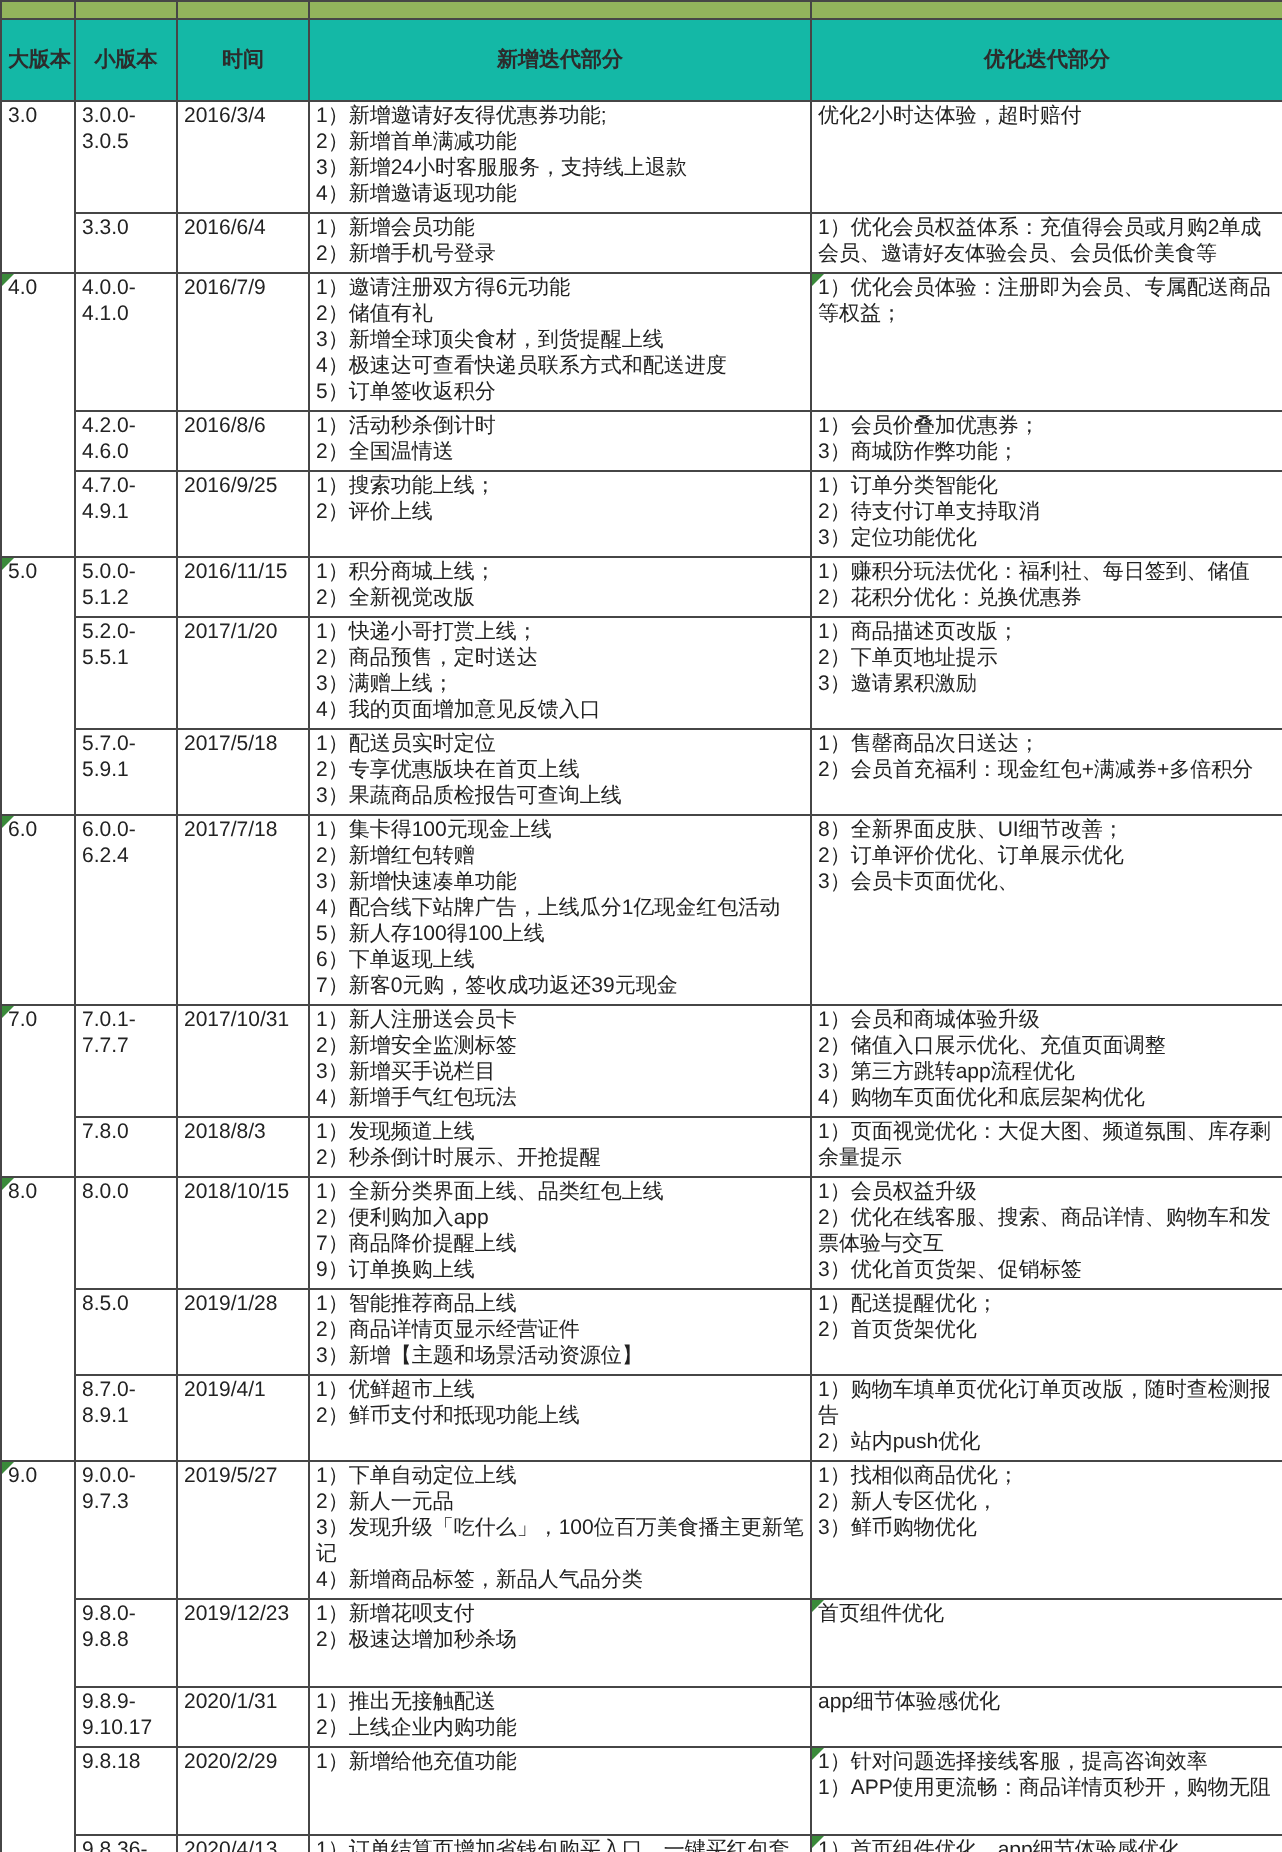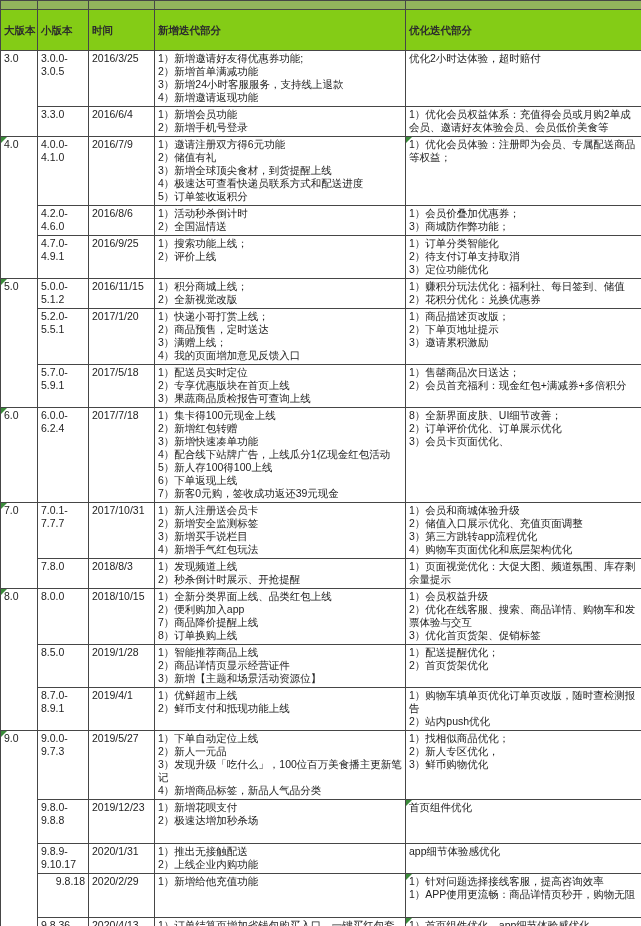--- a/index.html
+++ b/index.html
@@ -24,22 +24,22 @@
     color:#222222;
     word-break:break-all;
     position:relative;
   }
   tr.strip-row td{
     height:8px;
     padding:0;
     background:#92b45c;
   }
   tr.header-row th{
-    background:#84cc16;
-    text-align:left;
+    background:#14b8a6;
+    text-align:center;
     font-weight:bold;
     font-size:10.5px;
     height:38px;
     vertical-align:middle;
     color:#2c2c2c;
     white-space:nowrap;
     padding:1px 3px;
   }
   td.major{
     vertical-align:middle;
@@ -105,21 +105,21 @@
         <th>时间</th>
         <th>新增迭代部分</th>
         <th>优化迭代部分</th>
       </tr>
     </thead>
     <tbody id="table-body">
         <tr>
           <td class="major" rowspan="2">3.0</td>
           <td class="minor">3.0.0-
 3.0.5</td>
-          <td class="date">2016/3/25</td>
+          <td class="date">2016/3/4</td>
           <td class="feat">
             <div>1）新增邀请好友得优惠券功能;</div>
             <div>2）新增首单满减功能</div>
             <div>3）新增24小时客服服务，支持线上退款</div>
             <div>4）新增邀请返现功能</div>
           </td>
           <td class="feat">
             <div>优化2小时达体验，超时赔付</div>
           </td>
         </tr>
@@ -271,21 +271,21 @@
           </td>
         </tr>
         <tr>
           <td class="major tri" rowspan="3">8.0</td>
           <td class="minor">8.0.0</td>
           <td class="date">2018/10/15</td>
           <td class="feat">
             <div>1）全新分类界面上线、品类红包上线</div>
             <div>2）便利购加入app</div>
             <div>7）商品降价提醒上线</div>
-            <div>8）订单换购上线</div>
+            <div>9）订单换购上线</div>
           </td>
           <td class="feat">
             <div>1）会员权益升级</div>
             <div>2）优化在线客服、搜索、商品详情、购物车和发票体验与交互</div>
             <div>3）优化首页货架、促销标签</div>
           </td>
         </tr>
         <tr>
           <td class="minor">8.5.0</td>
           <td class="date">2019/1/28</td>
@@ -347,21 +347,21 @@
           <td class="date">2020/1/31</td>
           <td class="feat">
             <div>1）推出无接触配送</div>
             <div>2）上线企业内购功能</div>
           </td>
           <td class="feat">
             <div>app细节体验感优化</div>
           </td>
         </tr>
         <tr>
-          <td class="minor" style="height: 40px; text-align: right;">9.8.18</td>
+          <td class="minor" style="height: 40px;">9.8.18</td>
           <td class="date">2020/2/29</td>
           <td class="feat">
             <div>1）新增给他充值功能</div>
           </td>
           <td class="feat tri">
             <div>1）针对问题选择接线客服，提高咨询效率</div>
             <div>1）APP使用更流畅：商品详情页秒开，购物无阻</div>
           </td>
         </tr>
         <tr>

